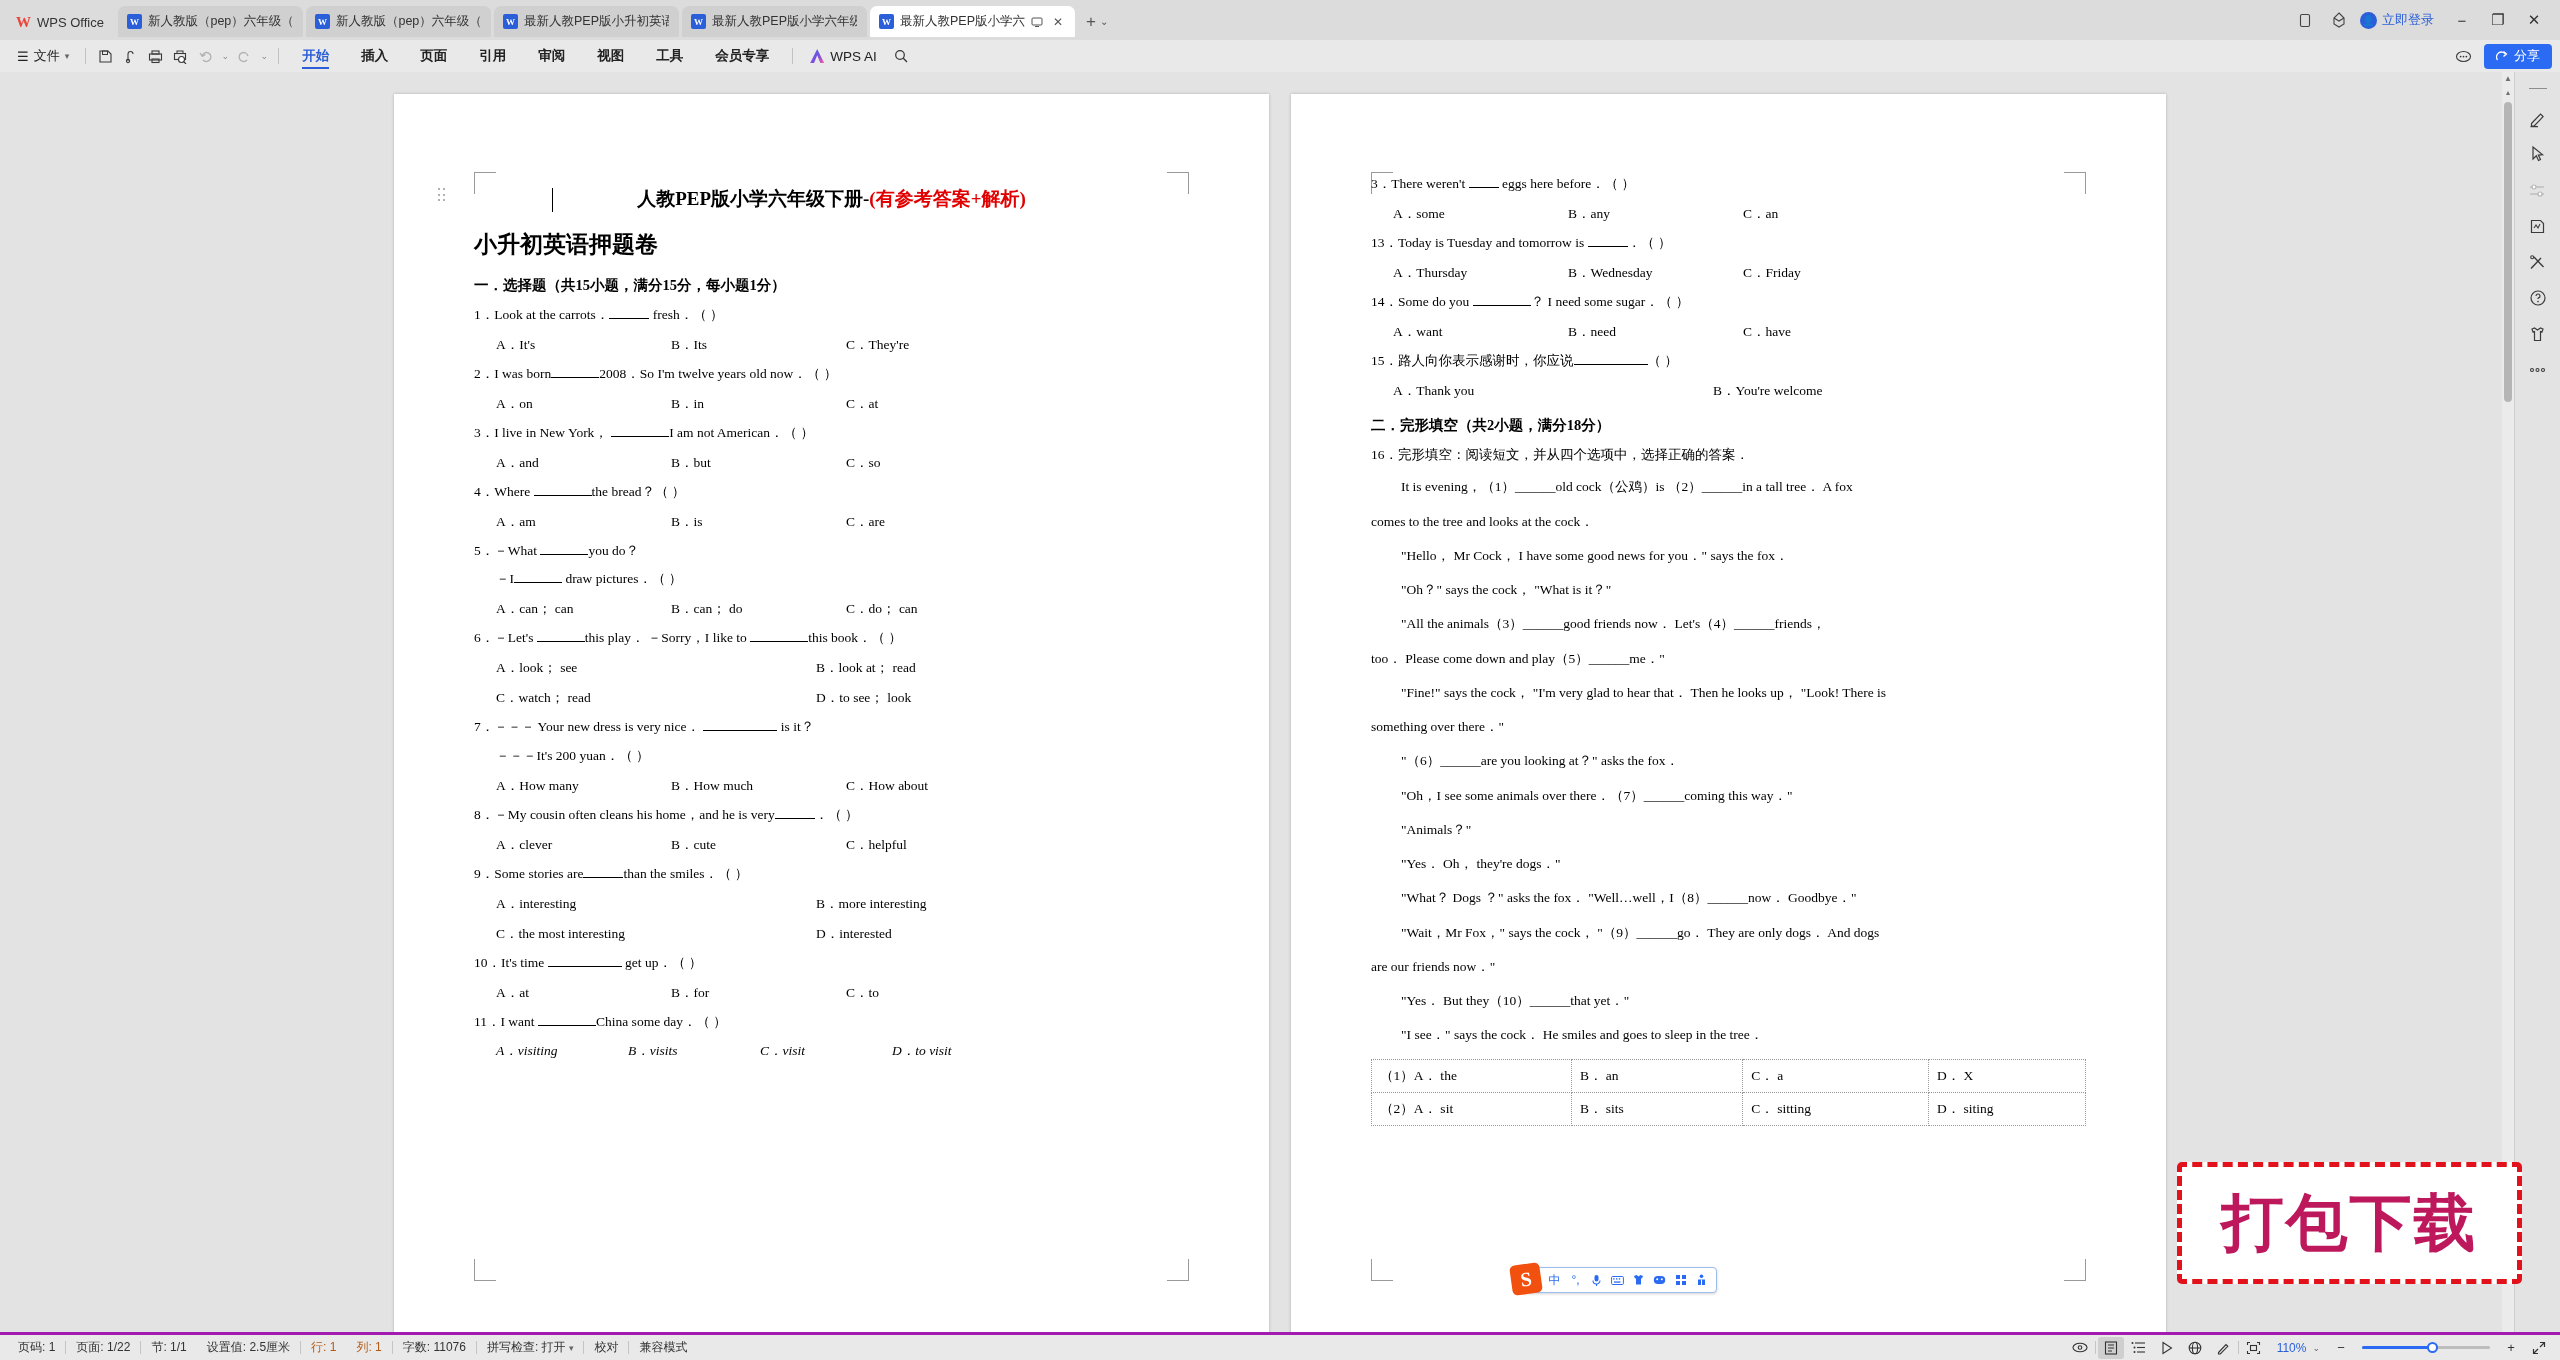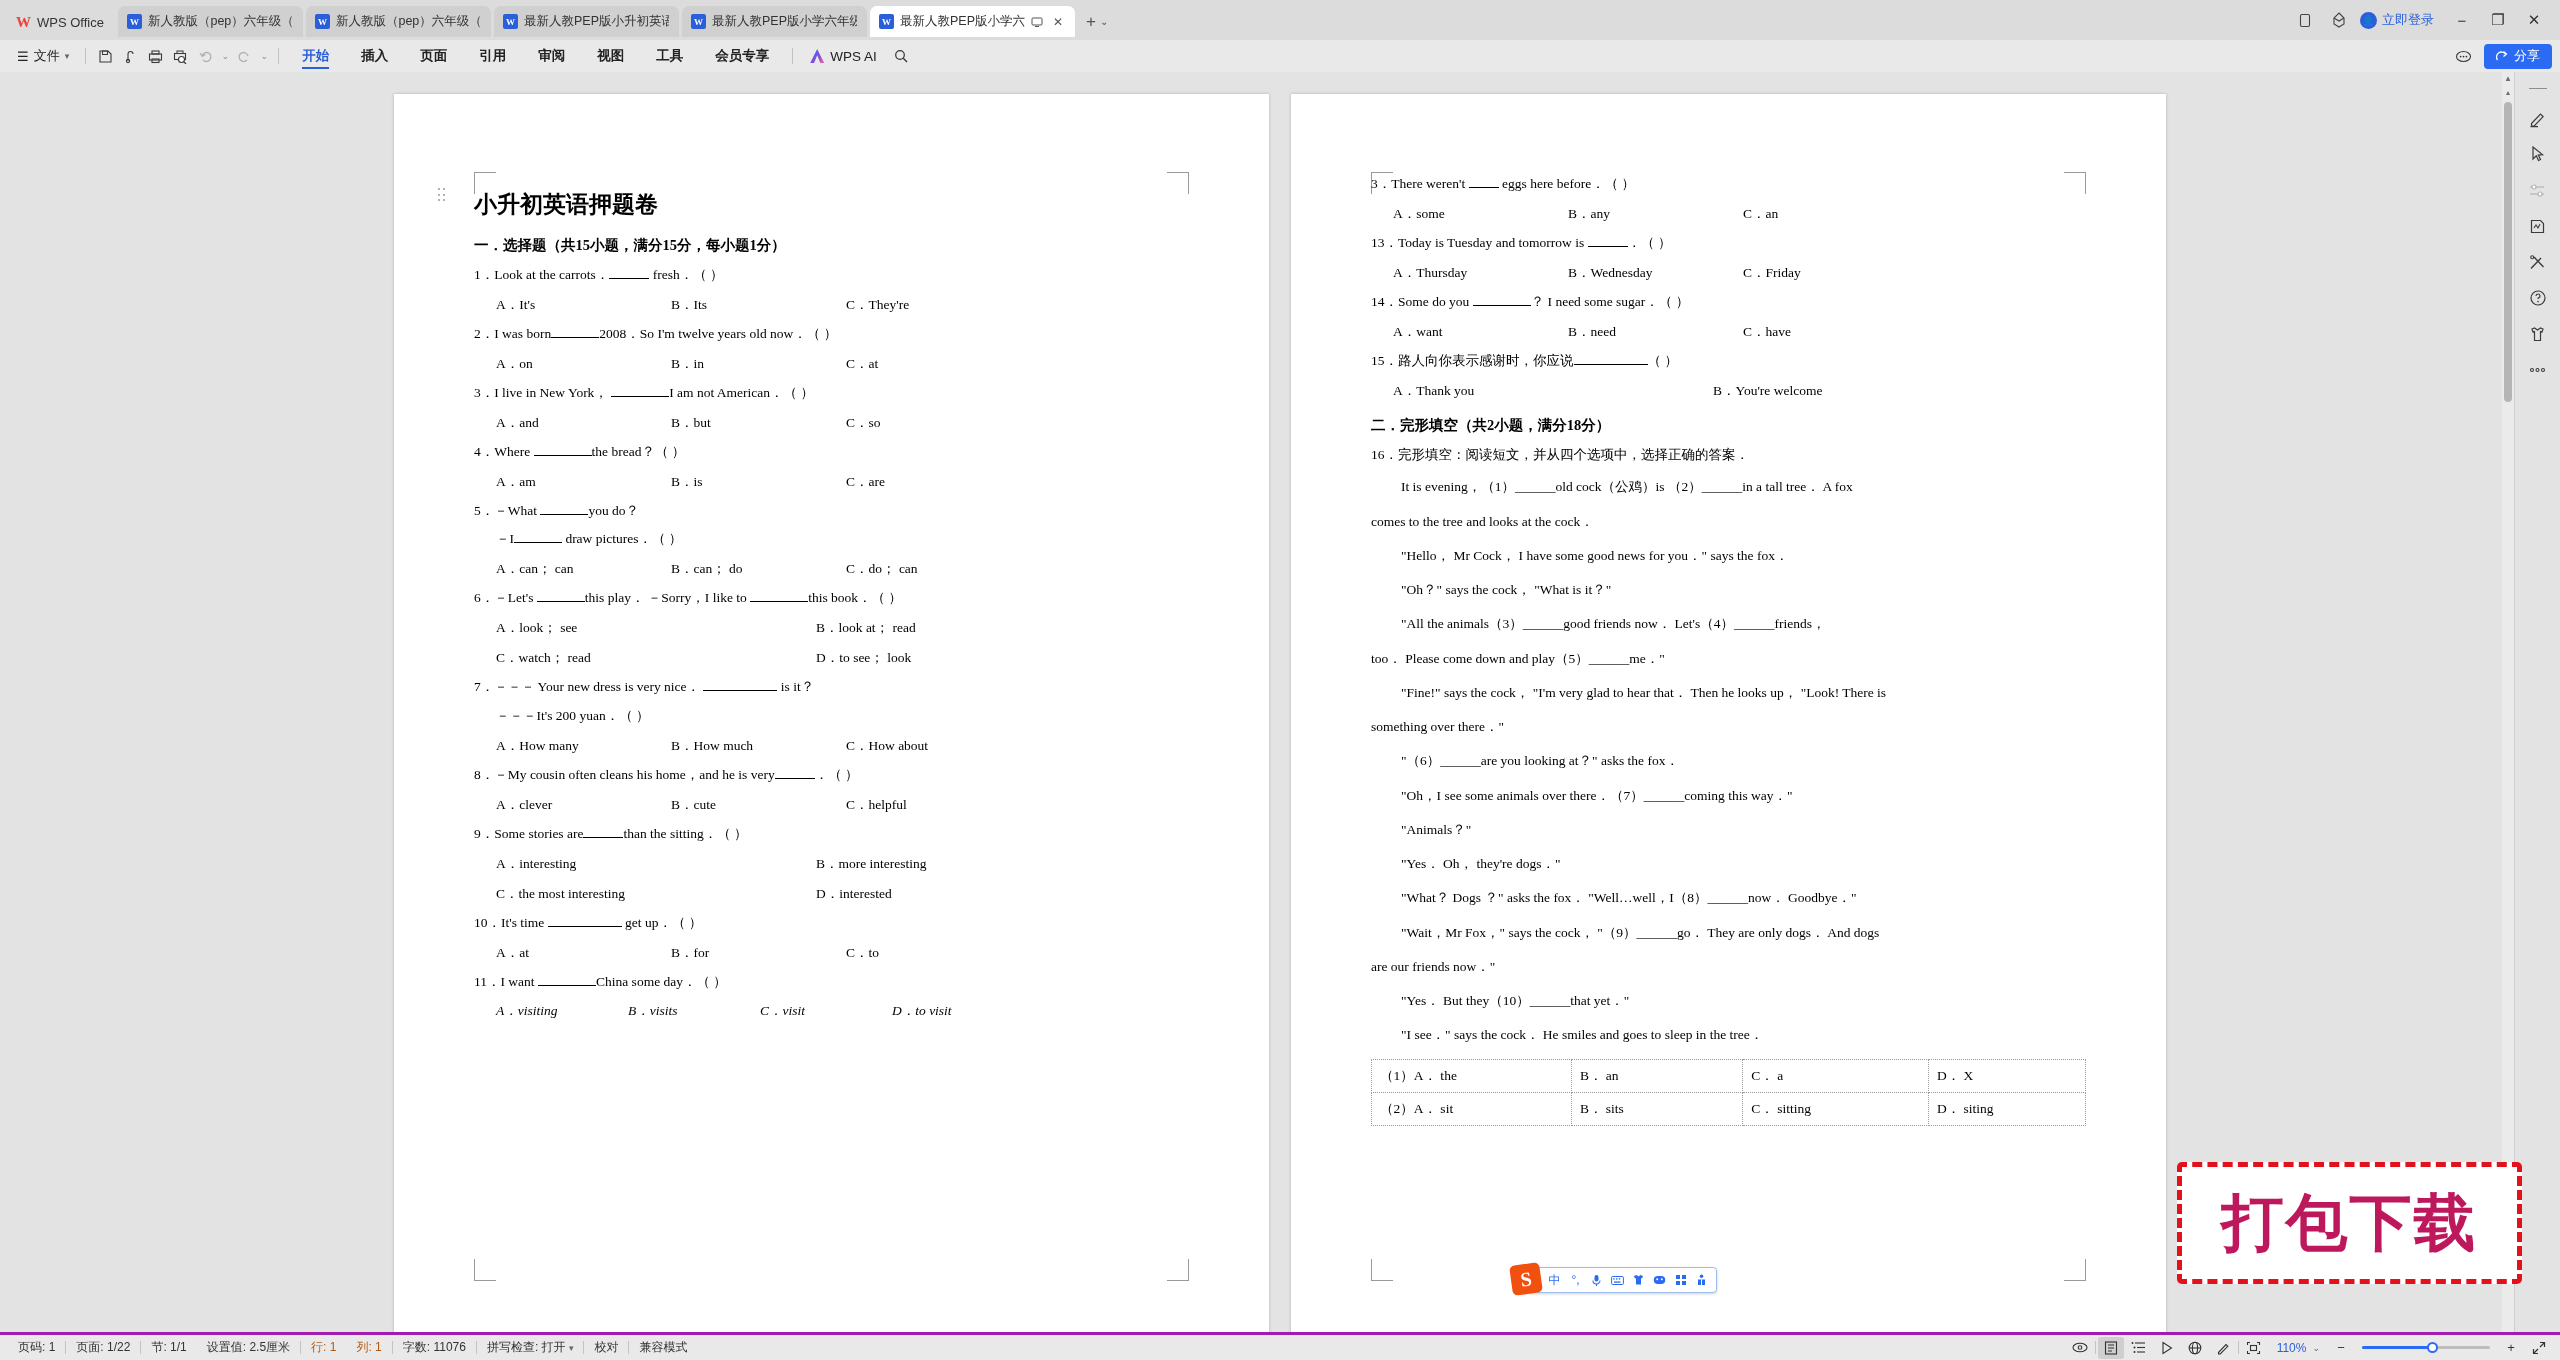--- a/index.html
+++ b/index.html
@@ -479,20 +479,24 @@
       <div class="pbody">
         <div class="hdots">
           <i></i>
             <i></i>
             <i></i>
             <i></i>
             <i></i>
             <i></i>
         </div>
 
+        <div class="doc-title">
+          <span class="caret"></span>
+          <span>人教PEP版小学六年级下册-</span><span class="red">(有参考答案+解析)</span>
+        </div>
         <div class="doc-sub">小升初英语押题卷</div>
         <div class="sec-head">一．选择题（共15小题，满分15分，每小题1分）</div>
 
         <div class="qline">
           <span>1．</span><span>Look at the carrots．</span><span class="blank b4"></span> <span>fresh．（      ）</span>
         </div>
         <div class="opts c3">
           <span class="o">A．It's</span>
           <span class="o">B．Its</span>
           <span class="o">C．They're</span>
@@ -562,21 +566,21 @@
         <div class="qline">
           <span>8．</span><span>－My cousin often cleans his home，and he is very</span><span class="blank b4"></span><span>．（      ）</span>
         </div>
         <div class="opts c3">
           <span class="o">A．clever</span>
           <span class="o">B．cute</span>
           <span class="o">C．helpful</span>
         </div>
 
         <div class="qline">
-          <span>9．</span><span>Some stories are</span><span class="blank b4"></span><span>than the sitting．（      ）</span>
+          <span>9．</span><span>Some stories are</span><span class="blank b4"></span><span>than the smiles．（      ）</span>
         </div>
         <div class="opts c2w">
           <span class="o">A．interesting</span>
           <span class="o">B．more interesting</span>
         </div>
         <div class="opts c2w">
           <span class="o">C．the most interesting</span>
           <span class="o">D．interested</span>
         </div>
 

